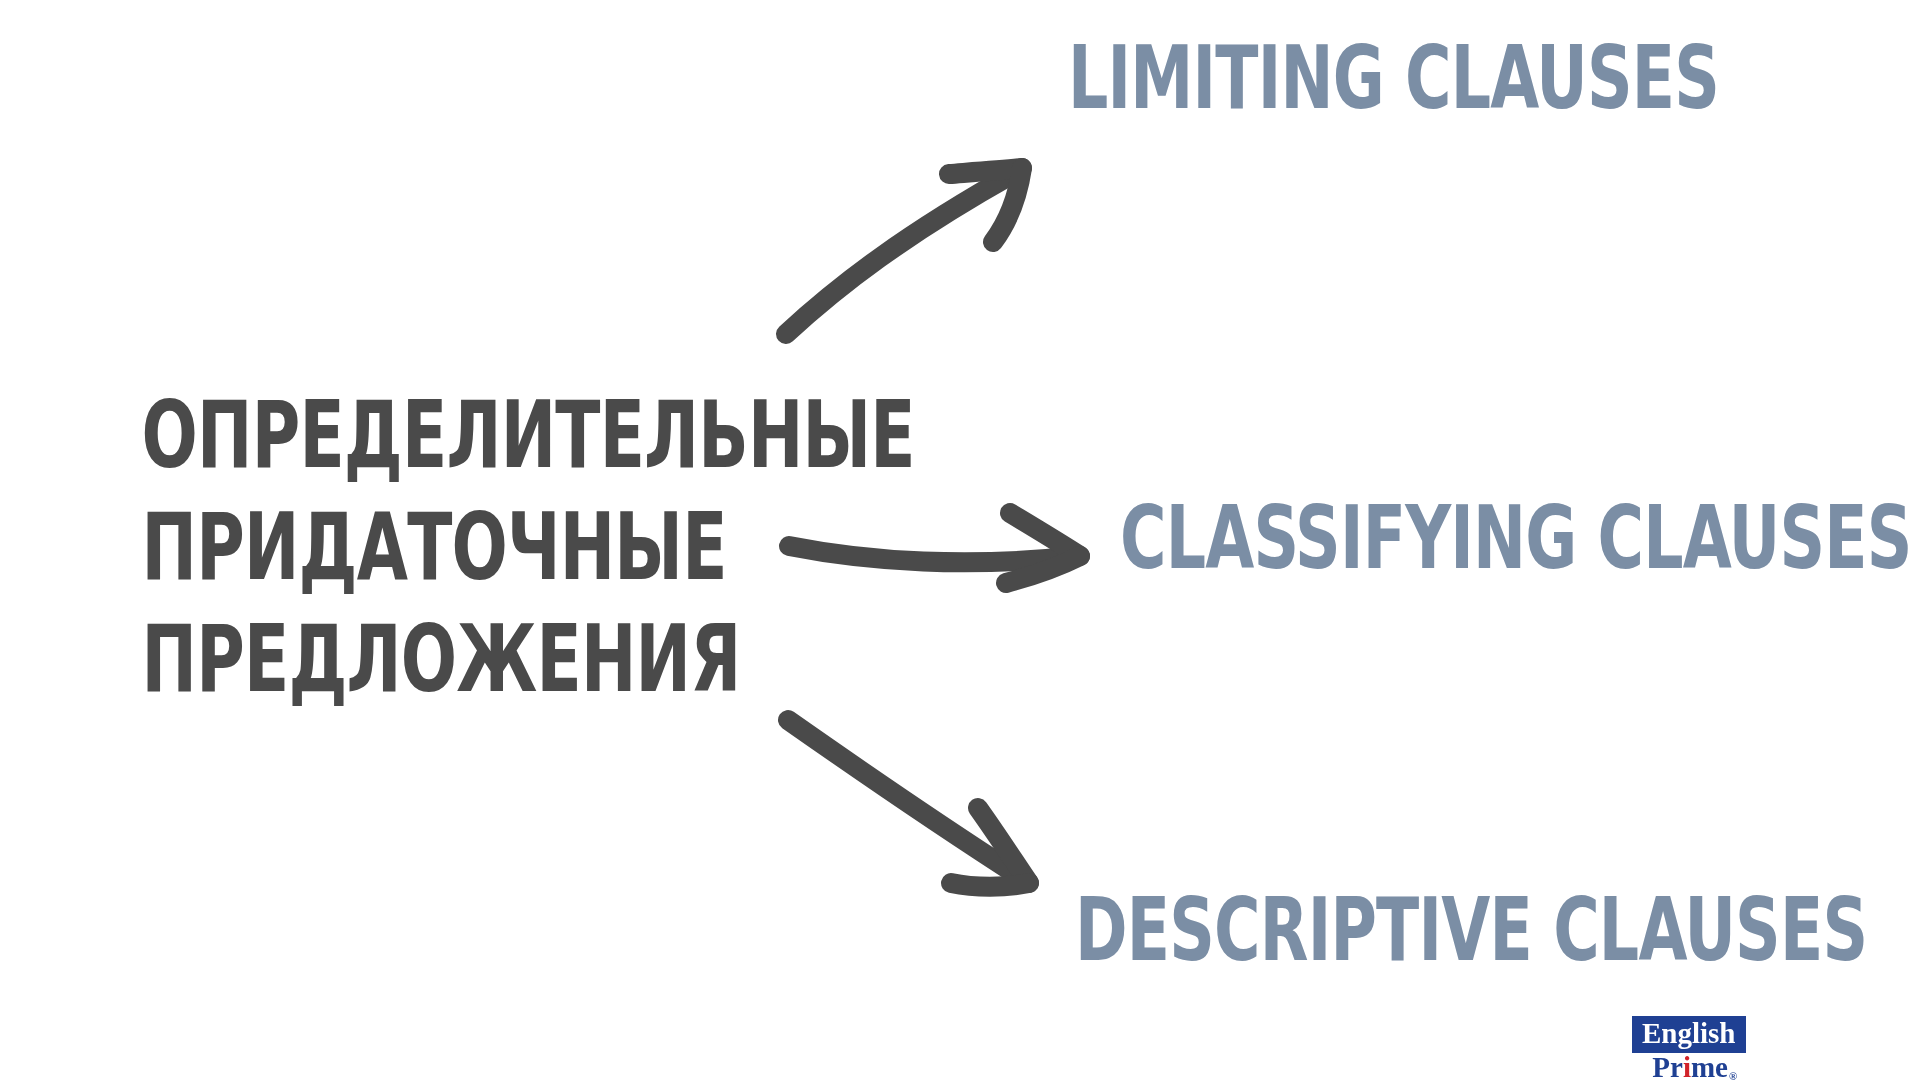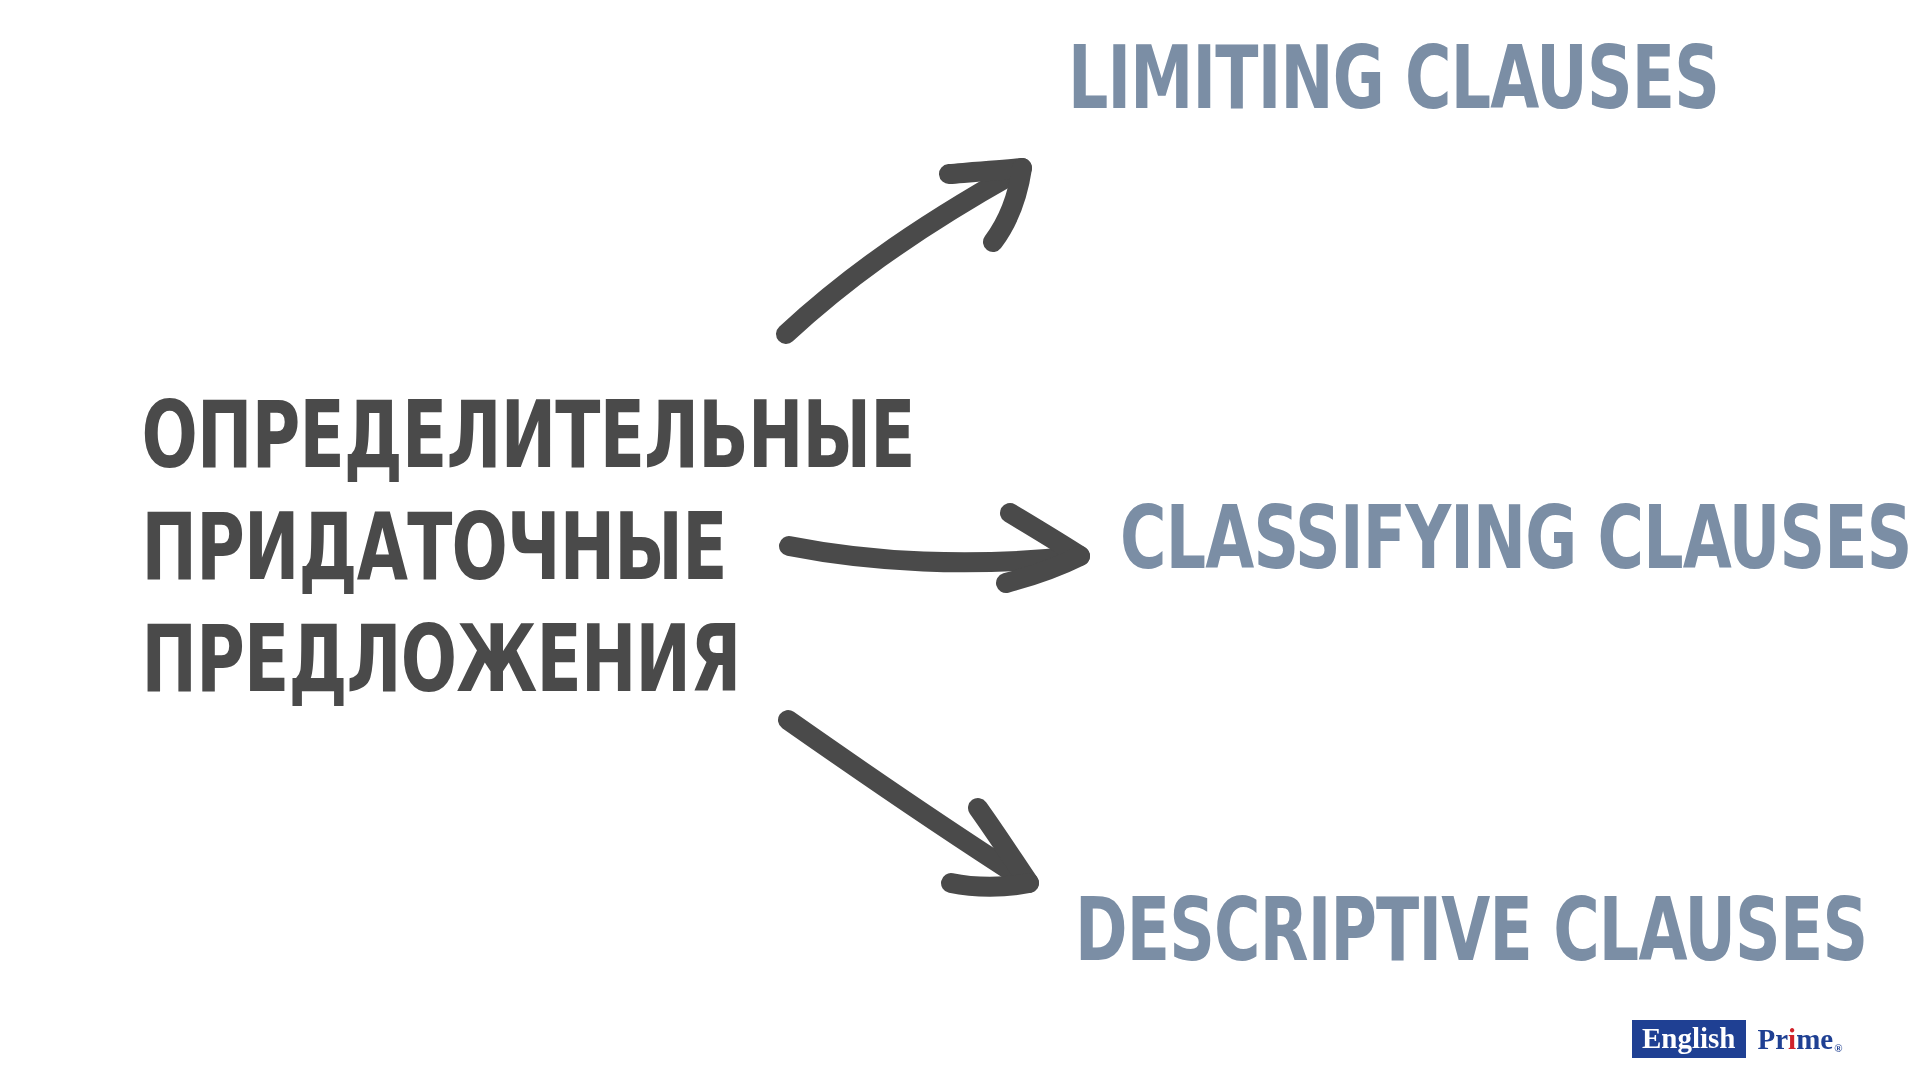--- a/index.html
+++ b/index.html
@@ -78,20 +78,21 @@
   }
 
   
   #brand-logo {
     position: absolute;
     left: 1632px;
     top: 1016px;
     display: flex;
     align-items: center;
     height: 46px;
+    flex-direction: column;
   }
   #logo-box {
     background: #1f4093;
     display: flex;
     align-items: center;
     justify-content: center;
     padding: 3px 10px 5px 10px;
     height: 38px;
     box-sizing: border-box;
   }

